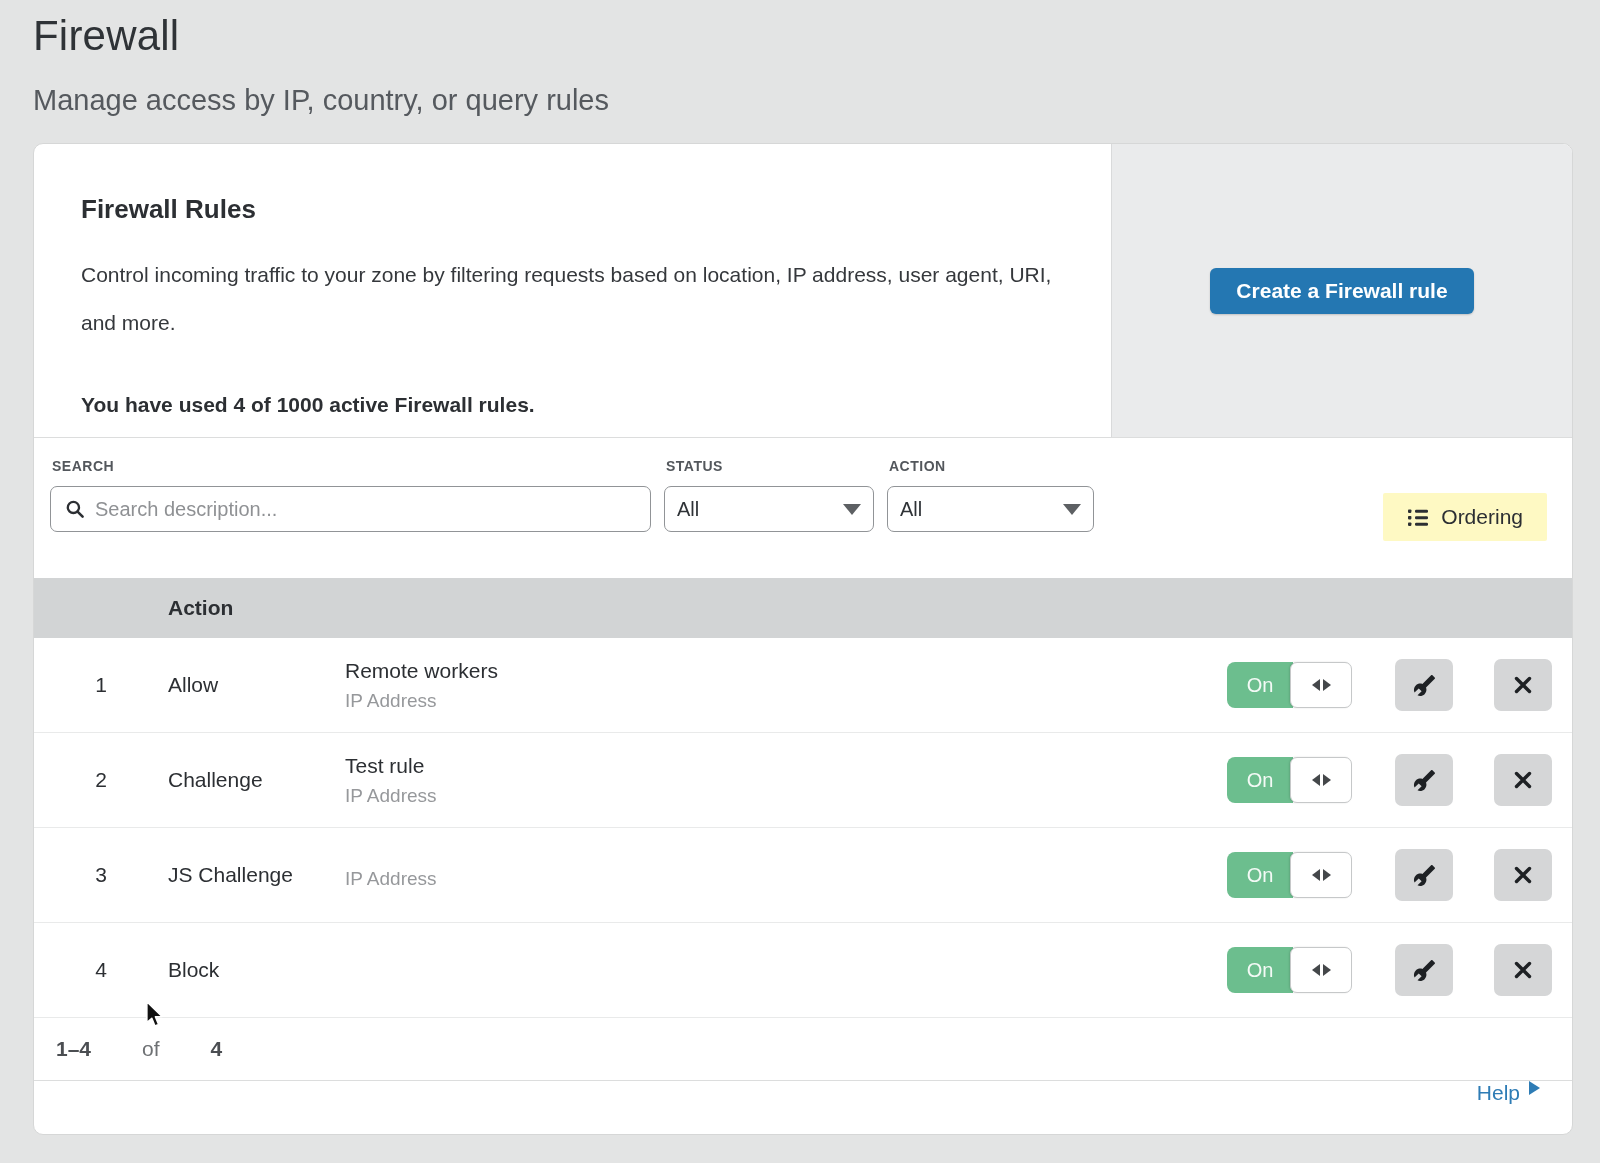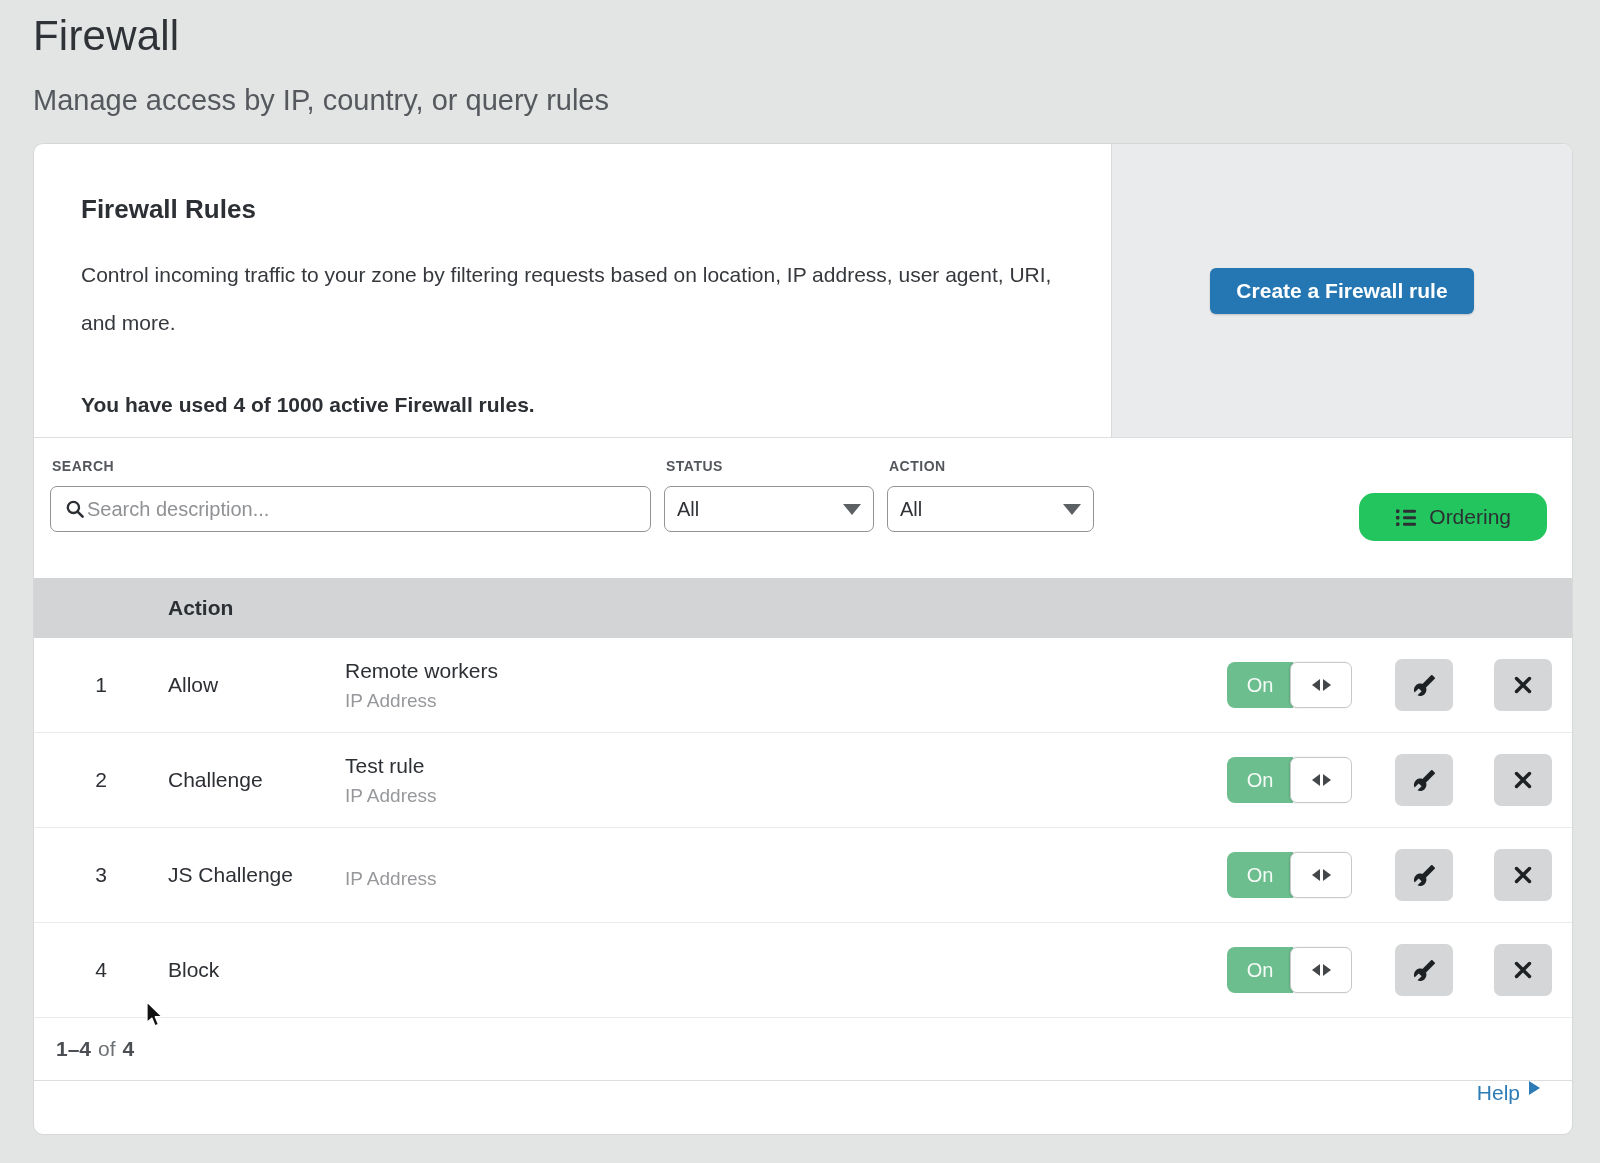--- a/index.html
+++ b/index.html
@@ -41,35 +41,35 @@
     font-family:inherit; font-size:21px; font-weight:600;
     padding:0 26px; height:46px; cursor:pointer;
     box-shadow:0 1px 2px rgba(0,0,0,.18);
   }
 
   
   .filters { height:140px; flex:none; display:flex; align-items:flex-start; padding:20px 25px 0 16px; }
   .filter-group { display:flex; flex-direction:column; margin-right:13px; }
   .filter-label { font-size:14px; font-weight:700; letter-spacing:.5px; color:#53575c; margin:0 0 12px 2px; }
   .control { height:46px; border:1px solid #919497; border-radius:7px; background:#fff; display:flex; align-items:center; }
-  .search-box { width:601px; padding:0 14px; gap:2px; }
+  .search-box { width:601px; padding:0 14px; gap:10px; }
   .search-box svg { flex:none; }
   .search-box input {
     border:none; outline:none; flex:1; font-family:inherit;
     font-size:20px; color:#303438; background:transparent;
   }
   .search-box input::placeholder { color:#8f9194; }
   .select { padding:0 12px; justify-content:space-between; cursor:pointer; font-size:20px; color:#2f3337; }
   .select-status { width:210px; }
   .select-action { width:207px; }
   .caret-down { width:0; height:0; border-left:9px solid transparent; border-right:9px solid transparent; border-top:11px solid #5d6063; }
   .btn-ordering {
     margin-left:auto; margin-top:35px; height:48px;
-    background:#22c55e; border:none; border-radius:15px;
-    display:flex; align-items:center; gap:12px; padding:0 36px;
+    background:#fef9c3; border:none; border-radius:2px;
+    display:flex; align-items:center; gap:12px; padding:0 24px;
     font-family:inherit; font-size:21px; color:#2c2f33; cursor:pointer;
   }
 
   
   .table-head {
     height:60px; flex:none; background:#d2d4d5;
     display:flex; align-items:center;
     font-size:21px; font-weight:700; color:#2c2f33;
   }
   .col-num  { width:134px; flex:none; text-align:center; }
@@ -101,21 +101,21 @@
 
   .icon-btn {
     width:58px; height:52px; flex:none; border:none; border-radius:7px;
     background:#d5d6d7; cursor:pointer;
     display:flex; align-items:center; justify-content:center;
   }
   .icon-btn.edit { margin-left:15px; }
   .icon-btn.delete { margin-left:13px; }
 
   
-  .pagination { height:62px; flex:none; display:flex; align-items:center; padding-left:22px; font-size:21px; }
+  .pagination { height:62px; flex:none; display:flex; align-items:center; padding-left:22px; font-size:21px;gap:44px; }
   .pagination .range, .pagination .total { font-weight:700; color:#4b4e52; }
   .pagination .of-word { color:#6e7174; margin:0 7px; }
   .help-row {
     height:56px; flex:none; border-top:1px solid #dcdddd;
     display:flex; align-items:flex-start; justify-content:flex-end; padding-right:32px; gap:9px;
   }
   .help-link { font-size:21px; color:#2e7cb5; text-decoration:none; cursor:pointer; }
   .tri-help { width:0; height:0; border-top:7px solid transparent; border-bottom:7px solid transparent; border-left:11px solid #2e7cb5; }
 
   

